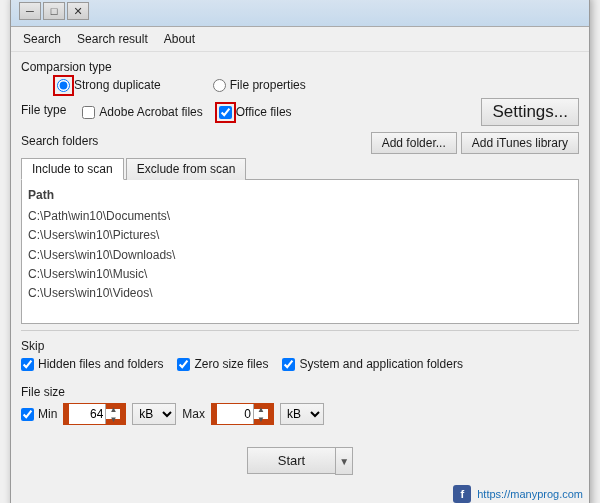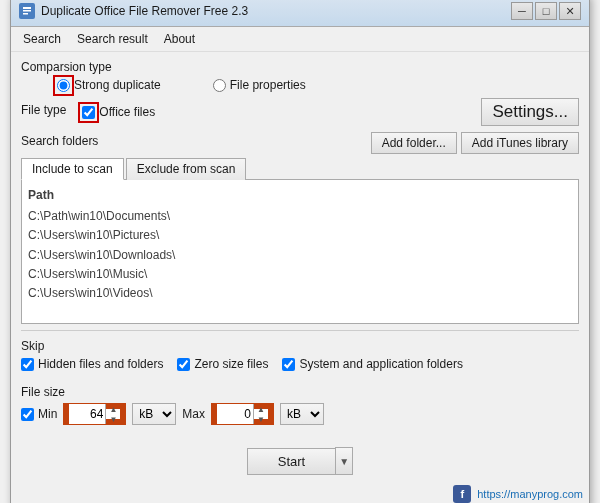--- a/index.html
+++ b/index.html
@@ -271,21 +271,21 @@
       height: 22px;
       border: 1px solid #aaa;
       background: linear-gradient(to bottom, #f5f5f5, #e8e8e8);
       font-size: 12px;
       padding: 0 2px;
       cursor: pointer;
     }
 
     .bottom-bar {
       display: flex;
-      align-items: center;
+      align-items: flex-start;
       justify-content: center;
       padding: 6px 10px 8px;
       gap: 0;
     }
     .start-btn {
       padding: 5px 30px;
       border: 1px solid #aaa;
       border-right: none;
       background: linear-gradient(to bottom, #f5f5f5, #e0e0e0);
       cursor: pointer;
@@ -336,31 +336,20 @@
       border-top: 1px solid #ccc;
       margin: 6px 0;
     }
   </style>
 </head>
 <body>
 
 <div class="window">
 
   <div class="title-bar">
-    <div class="title-bar-left">
-      <div class="title-icon">
-        <svg width="14" height="14" viewBox="0 0 14 14">
-          <rect x="1" y="1" width="12" height="12" rx="1" fill="#4a7fc1"></rect>
-          <rect x="3" y="3" width="8" height="2" fill="white"></rect>
-          <rect x="3" y="6" width="8" height="1.5" fill="white"></rect>
-          <rect x="3" y="9" width="5" height="1.5" fill="white"></rect>
-        </svg>
-      </div>
-      <span class="title-text">Duplicate Office File Remover Free 2.3</span>
-    </div>
     <div class="title-controls">
       <button class="title-btn">─</button>
       <button class="title-btn">□</button>
       <button class="title-btn close">✕</button>
     </div>
   </div>
 
   <div class="menu-bar">
     <div class="menu-item">Search</div>
     <div class="menu-item">Search result</div>
@@ -376,20 +365,24 @@
         <label class="radio-label" for="strong">Strong duplicate</label>
       </div>
       <div class="radio-group">
         <input type="radio" name="comptype" id="fileprops" style="">
         <label class="radio-label" for="fileprops">File properties</label>
       </div>
     </div>
 
     <div class="file-type-row">
       <span class="section-label">File type</span>
+      <div class="checkbox-group">
+        <input type="checkbox" id="acrobat" style="">
+        <label class="checkbox-label" for="acrobat">Adobe Acrobat files</label>
+      </div>
       <div class="checkbox-group">
         <input type="checkbox" id="office" checked="" class="red-border-check" style="">
         <label class="checkbox-label" for="office">Office files</label>
       </div>
       <button class="settings-btn">Settings...</button>
     </div>
 
     <div class="search-folders-header">
       <span class="section-label">Search folders</span>
       <div class="folder-buttons">

